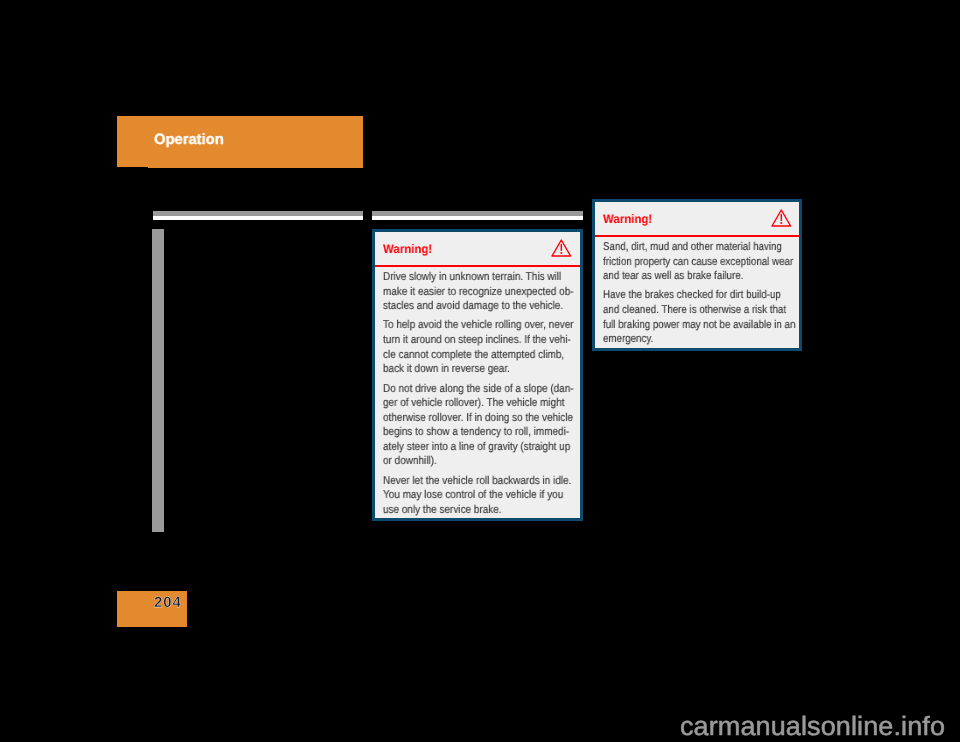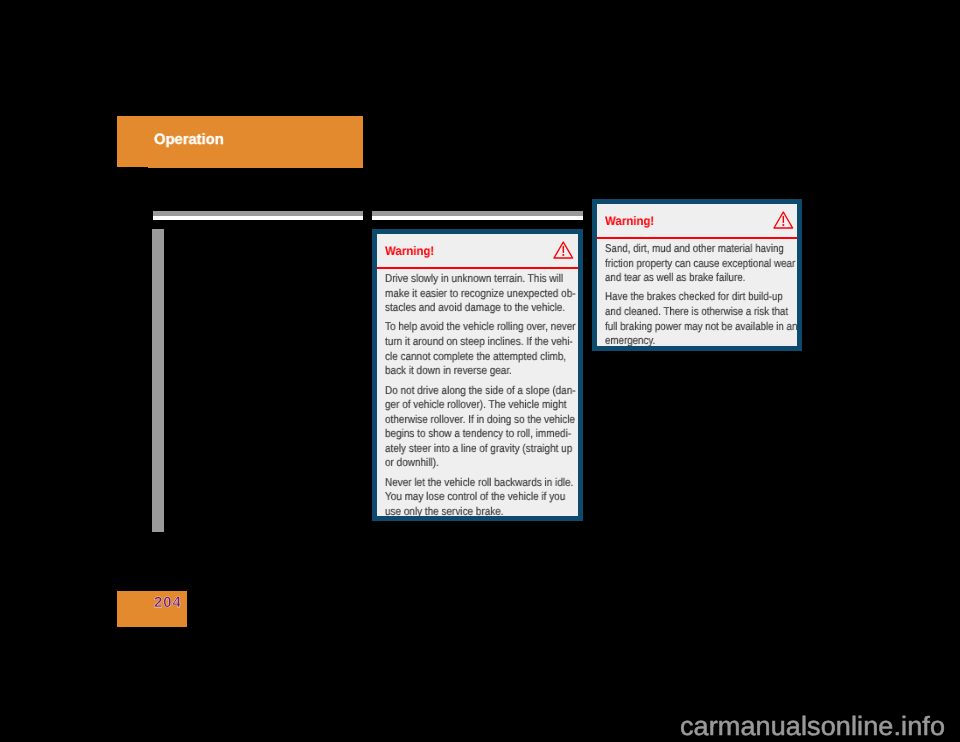--- a/index.html
+++ b/index.html
@@ -15,33 +15,33 @@
   .chapter-tab{position:absolute;left:117px;top:116px;width:246px;height:52px;
       background:#e28a2d;}
   .chapter-tab .lbl{position:absolute;left:36.8px;top:16.2px;color:#fff;
       font-weight:bold;font-size:15px;line-height:15px;letter-spacing:0;
       -webkit-text-stroke:0.3px #fff;
       white-space:nowrap;transform:scaleX(0.985);transform-origin:0 0;}
 
   
   .tab-notch{position:absolute;left:0;bottom:0;width:31px;height:1px;background:#000;}
   .page-num{position:absolute;left:117px;top:591px;width:70px;height:36px;background:#e28a2d;}
-  .page-num .lbl{position:absolute;left:37.3px;top:4.6px;color:#701a75;
+  .page-num .lbl{position:absolute;left:37.3px;top:4.6px;color:#0f172a;
       font-weight:bold;font-size:14.8px;line-height:14.8px;letter-spacing:0.9px;
       -webkit-text-stroke:0.3px #fff;
       white-space:nowrap;transform:scaleX(1.01);transform-origin:0 0;}
 
   
   .rule{position:absolute;height:5px;background:#9a9a9a;}
   .rule::after{content:"";position:absolute;left:0;right:0;top:5px;height:4px;background:#fff;}
 
   .vbar{position:absolute;background:#9a9a9a;}
 
   
-  .warnbox{position:absolute;background:#efefef;border:5px solid #0c4a6e;
+  .warnbox{position:absolute;background:#efefef;border:3px solid #0c4a6e;
       box-sizing:border-box;overflow:hidden;}
   .wtitle{position:absolute;color:#fb0009;font-weight:bold;font-size:12.4px;
       line-height:12px;letter-spacing:0;transform:scaleX(0.925);transform-origin:0 0;
       white-space:nowrap;}
   .wrule{position:absolute;height:2px;background:#fb0009;left:0;right:0;}
   .wbody{position:absolute;color:#3b3b3b;font-size:11.4px;line-height:14.55px;
       white-space:nowrap;-webkit-text-stroke:0.16px #3b3b3b;
       transform:scaleX(0.875);transform-origin:0 0;}
   .wbody p{margin:0 0 4.85px 0;}
   .wbody.narrow{transform:scaleX(0.856);}

